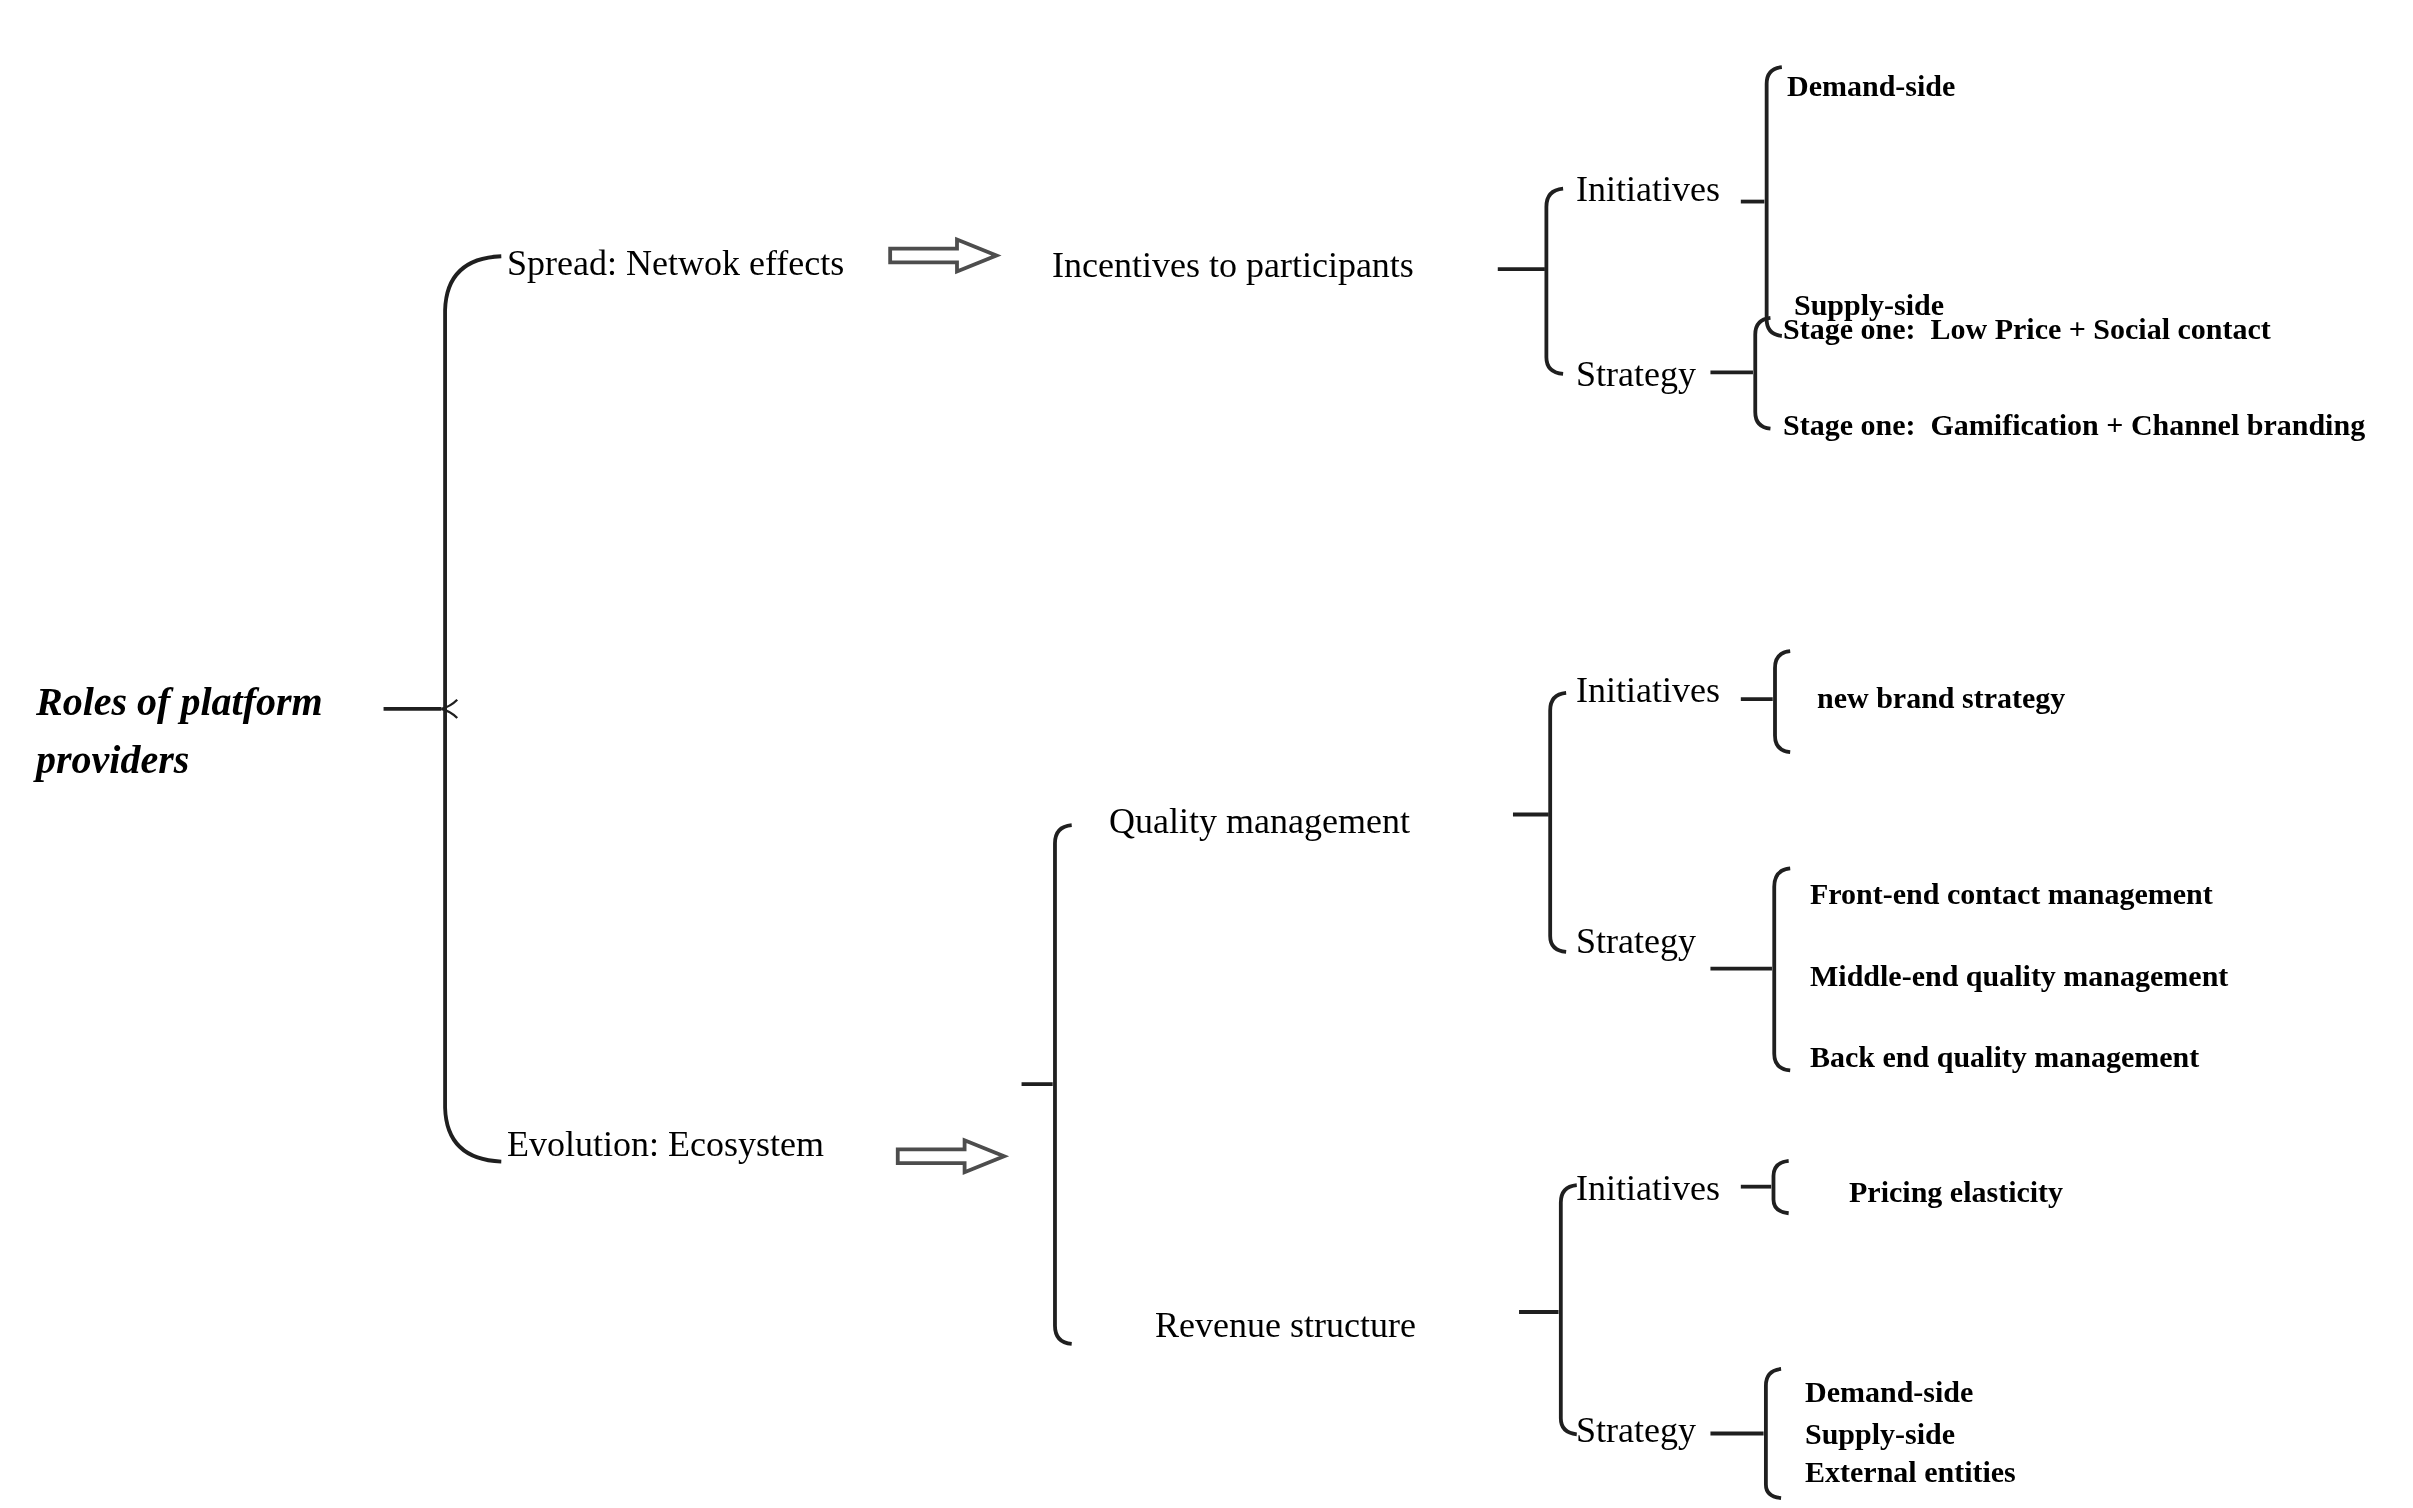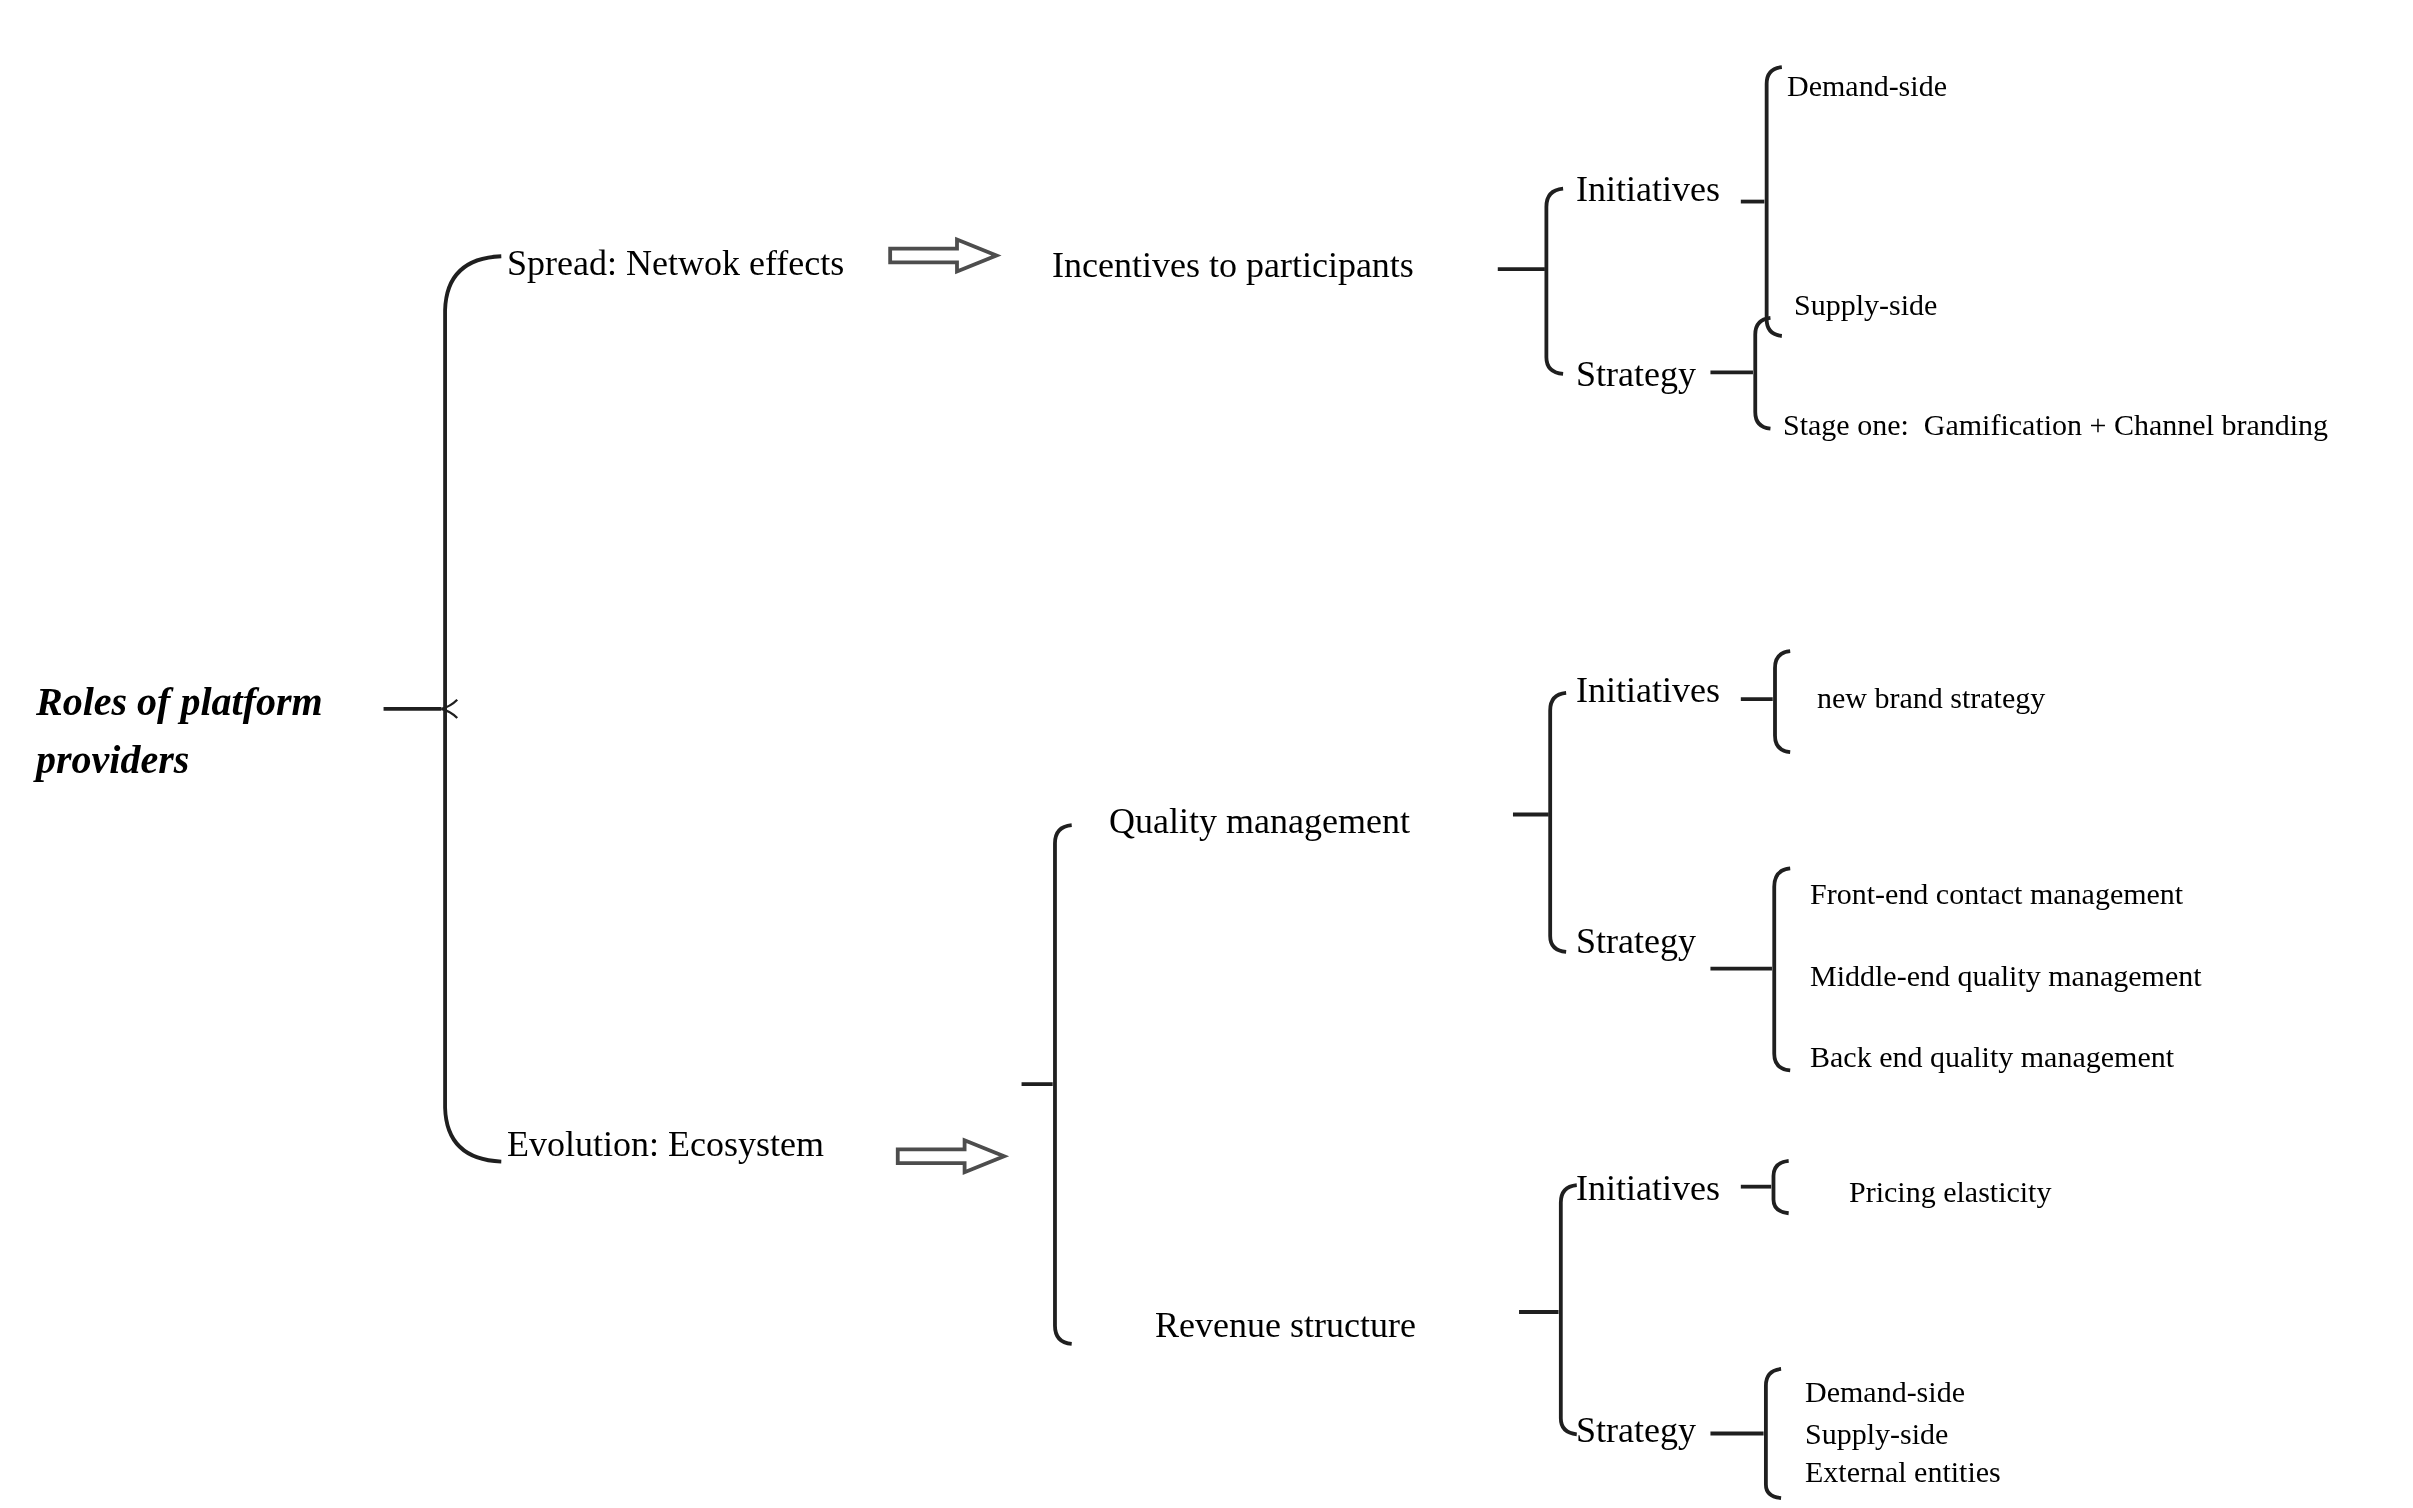--- a/index.html
+++ b/index.html
@@ -24,21 +24,21 @@
   .lbl {
     position: absolute;
     white-space: nowrap;
     color: #000000;
     font-size: 36px;
     transform: translateY(-50%);
     line-height: 1.1;
   }
   .leaf {
     font-size: 30px;
-    font-weight: normal;
+    font-weight: bold;
     white-space: pre;
   }
   .root-lbl {
     font-size: 40px;
     font-weight: bold;
     white-space: normal;
     width: 395px;
     line-height: 1.45;
     font-style: italic;
   }
@@ -100,20 +100,21 @@
 
   <div class="lbl" style="left:1052px; top:266px;">Incentives to participants</div>
   <div class="lbl" style="left:1109px; top:822px;">Quality management</div>
   <div class="lbl" style="left:1155px; top:1326px;">Revenue structure</div>
 
   <div class="lbl" style="left:1576px; top:190px;">Initiatives</div>
   <div class="lbl leaf" style="left:1787px; top:85px;">Demand-side</div>
   <div class="lbl leaf" style="left:1794px; top:304px;">Supply-side</div>
 
   <div class="lbl" style="left:1576px; top:375px;">Strategy</div>
+  <div class="lbl leaf" style="left:1783px; top:328px;">Stage one:  Low Price + Social contact</div>
   <div class="lbl leaf" style="left:1783px; top:416px;margin-top:8px;">Stage one:  Gamification + Channel branding</div>
 
   <div class="lbl" style="left:1576px; top:691px;">Initiatives</div>
   <div class="lbl leaf" style="left:1817px; top:697px;">new brand strategy</div>
 
   <div class="lbl" style="left:1576px; top:942px;">Strategy</div>
   <div class="lbl leaf" style="left:1810px; top:893px;">Front-end contact management</div>
   <div class="lbl leaf" style="left:1810px; top:975px;">Middle-end quality management</div>
   <div class="lbl leaf" style="left:1810px; top:1056px;">Back end quality management</div>
 

